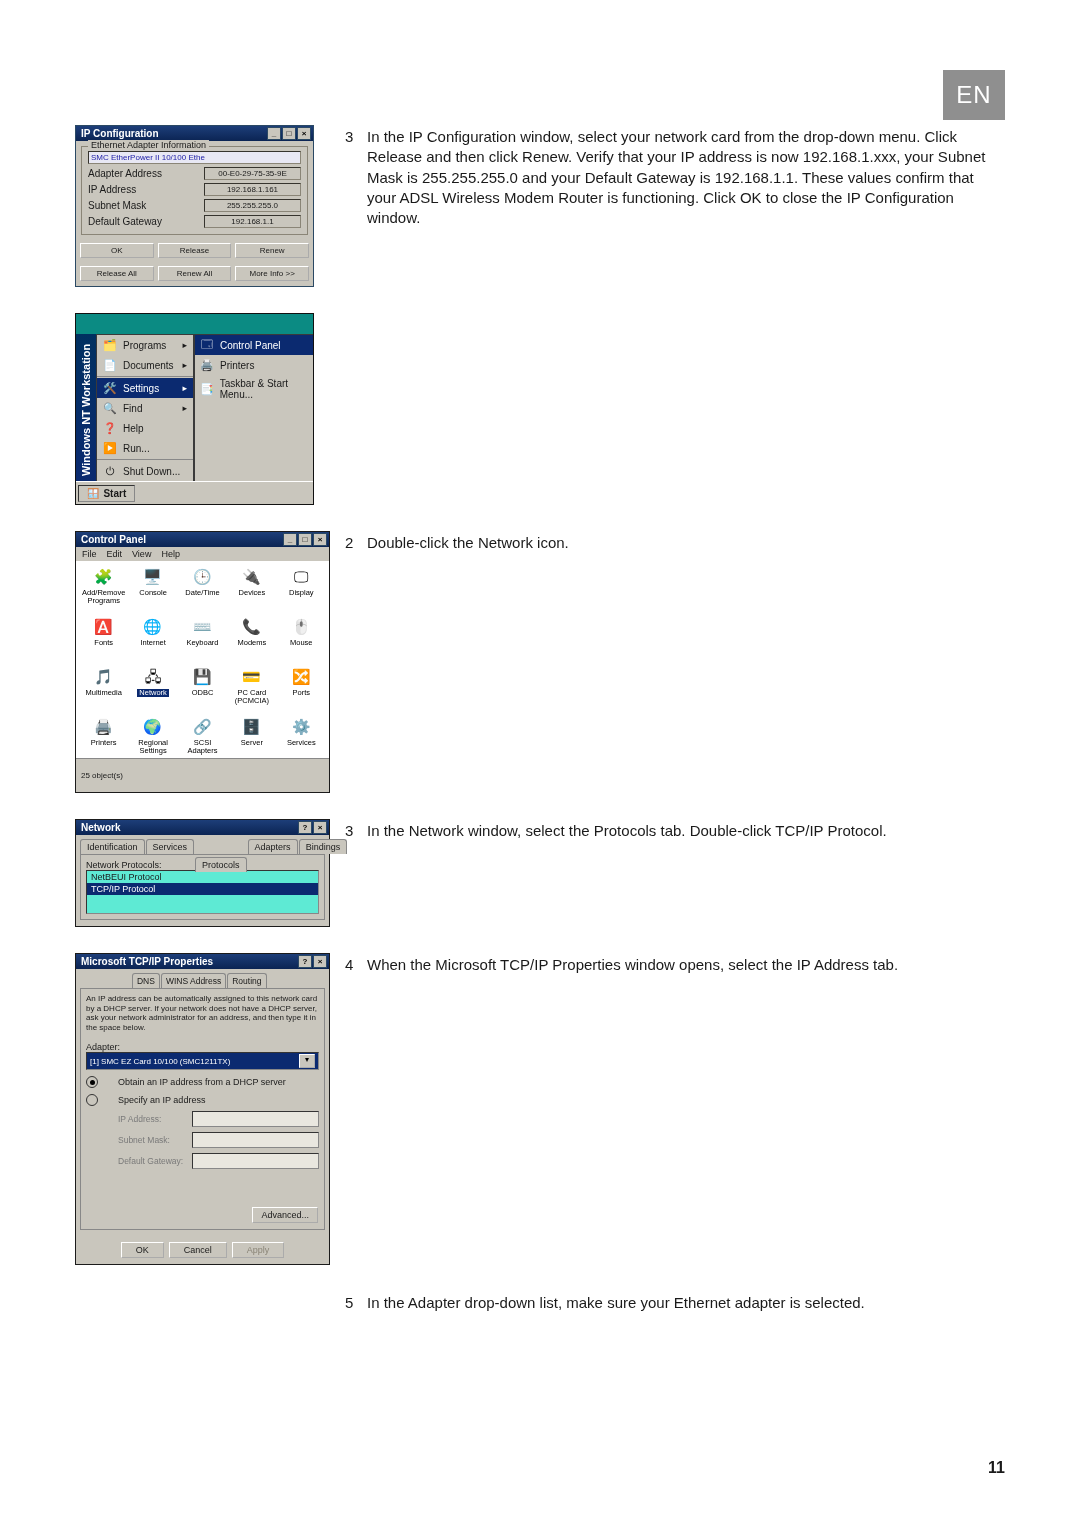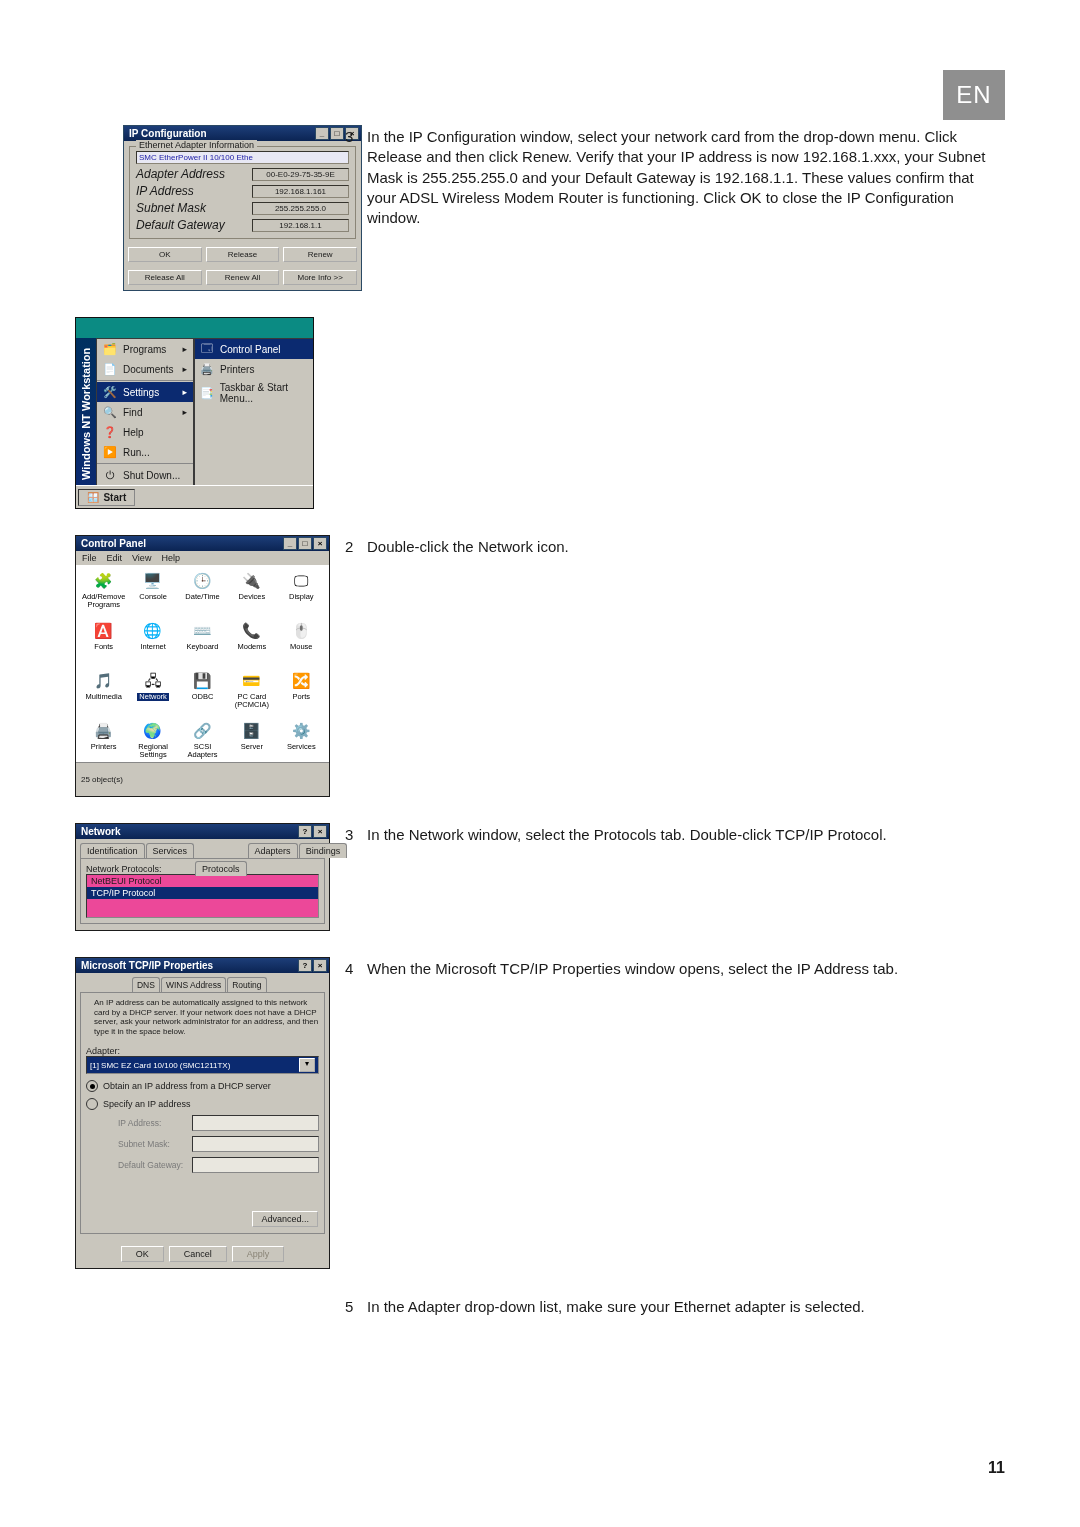--- a/index.html
+++ b/index.html
@@ -74,21 +74,20 @@
     font-size: 16px;
   }
 
   
   .ipconfig {
     border: 1px solid #2b4964;
     font-family: "MS Sans Serif", Tahoma, sans-serif;
     font-size: 9px;
     background: #c9c6bd;
     width: 237px;
-    margin-left: 48px;
   }
   .titlebar {
     background: linear-gradient(#1d3e79, #0b2453);
     color: #fff;
     display: flex;
     align-items: center;
     justify-content: space-between;
     padding: 1px 2px 1px 5px;
     font-size: 10px;
     font-weight: bold;
@@ -106,21 +105,21 @@
     background:#c9c6bd;
   }
   .groupbox > .legend {
     position: absolute; top: -7px; left: 6px; background:#c9c6bd; padding:0 3px; font-size:9px;
   }
   .ipconfig .combo {
     display:block; width:100%; box-sizing:border-box; background:#e8e8f4;
     border:1px inset #8a8577; font-size:8px; padding:1px 2px; color:#2020a8;
   }
   .kv { display:flex; justify-content:space-between; align-items:center; margin-top:3px; }
-  .kv .k { font-size:12px;font-style:italic; }
+  .kv .k { font-size:10px; }
   .kv .v {
     width: 95px; text-align:center; font-size:8px; padding:1px 0;
     border:1px inset #8a8577; background:#c9c6bd;
   }
   .btnrow { display:flex; gap:4px; justify-content:center; padding:3px 4px 5px 4px; }
   .btnrow .b {
     flex:1; font-size:8px; text-align:center; padding:2px 0;
     background:#c9c6bd; border:1px outset #fff;
   }
 
@@ -201,41 +200,41 @@
   .tabs { display:flex; padding:4px 4px 0 4px; font-size:9px; }
   .tab {
     padding:2px 6px; border:1px solid #888; border-bottom:none;
     background:#c9c6bd; margin-right:1px; border-radius:3px 3px 0 0;
   }
   .tab.active { background:#c9c6bd; position:relative; top:18px; font-weight:normal; }
   .tabpanel {
     margin:0 4px 6px 4px; padding:5px; border:1px solid #888; background:#c9c6bd;
   }
   .listbox {
-    background:#ec4899; border:1px inset #888; height:42px; overflow:hidden;
+    background:#5eead4; border:1px inset #888; height:42px; overflow:hidden;
   }
   .listitem { padding:1px 4px; font-size:9px; }
   .listitem.sel { background:#0b2a70; color:#fff; }
 
   
   .tcpip {
     width:253px; border:1px solid #1b1b1b; background:#c9c6bd;
     font-family:Tahoma, sans-serif; font-size:9px;
   }
   .tcpip .tabs .tab { font-size:8.5px; padding:2px 4px; }
   .tcpip .tabpanel { min-height:230px; position:relative; }
-  .desc { font-size:8px; line-height:1.2; margin-bottom:10px;margin-left:8px; }
+  .desc { font-size:8px; line-height:1.2; margin-bottom:10px; }
   .field-label { font-size:9px; margin:4px 0 0 0; }
   .combo2 {
     width:100%; box-sizing:border-box; background:#0b2a70; color:#fff;
     border:1px inset #888; font-size:8px; padding:1px 3px;
     display:flex; justify-content:space-between; align-items:center;
   }
   .combo2 .dd { width:14px; height:12px; background:#c9c6bd; border:1px outset #fff; color:#000; text-align:center; font-size:8px; }
-  .radio { display:flex; align-items:center; gap:5px; margin-top:6px; font-size:9px;text-align:right; }
+  .radio { display:flex; align-items:center; gap:20px; margin-top:6px; font-size:9px;text-align:right; }
   .radio .dot {
     width:10px; height:10px; border:1px solid #333; border-radius:50%; display:inline-flex;
     align-items:center; justify-content:center;
   }
   .radio .dot.on::after { content:""; width:5px; height:5px; background:#000; border-radius:50%; }
   .tf { display:flex; align-items:center; gap:6px; margin-top:5px;margin-left:32px; }
   .tf .tl { width:68px; font-size:8.5px; color:#7a7a7a; }
   .tf .ti { flex:1; height:14px; background:#e9e7df; border:1px inset #888; }
   .adv-btn {
     position:absolute; right:6px; bottom:6px;

